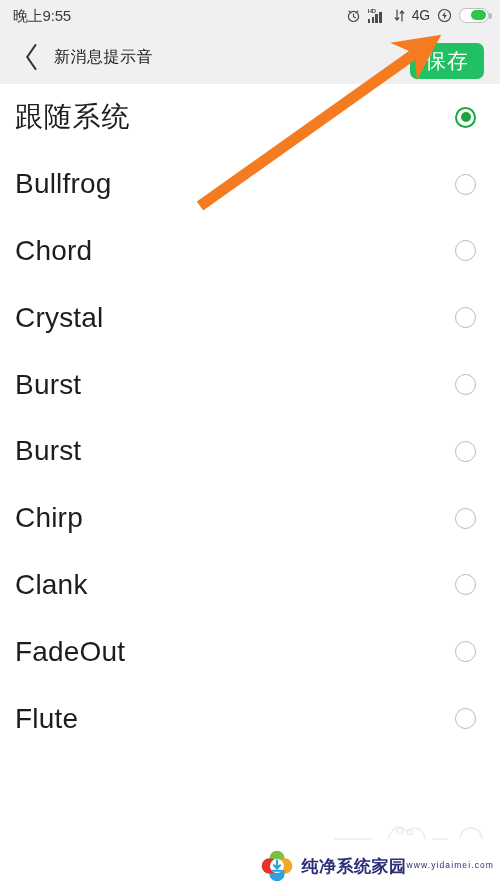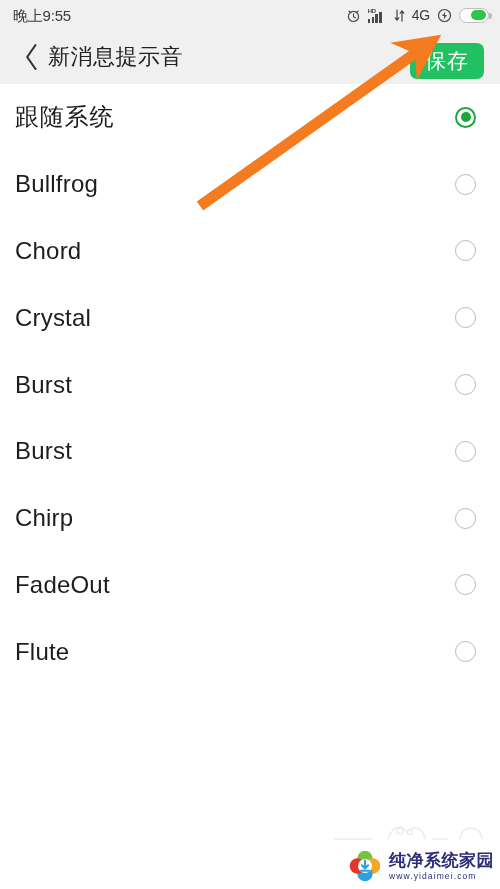--- a/index.html
+++ b/index.html
@@ -71,21 +71,22 @@
     background:#f0f0f0;
     display:flex; align-items:center;
     padding:0 16px 0 14px;
   }
   #back-btn {
     width:34px; height:40px;
     display:flex; align-items:center; justify-content:center;
     cursor:pointer; flex:0 0 auto;
   }
   #title {
-    font-size:22px; color:#222222;
+    font-size:16px; color:#222222;
+    margin-left:6px;
     letter-spacing:0.5px;
     white-space:nowrap;
   }
   #save-btn {
     margin-left:auto;
     background:#21c063;
     color:#ffffff;
     font-size:21px;
     border:none;
     border-radius:7px;
@@ -105,21 +106,21 @@
     overflow:hidden;
   }
   .row {
     position:relative;
     height:66.8px;
     display:flex; align-items:center;
     padding:0 24px 0 15px;
     cursor:pointer;
   }
   .row-label {
-    font-size:24px;
+    font-size:28px;
     color:#1d1d1d;
     letter-spacing:0.2px;
     white-space:nowrap;
   }
   .row-label.cjk { letter-spacing:0.8px; }
   .radio {
     margin-left:auto;
     width:21px; height:21px;
     border-radius:50%;
     border:1.6px solid #b9b9b9;
@@ -149,21 +150,21 @@
   }
 
   
   #watermark {
     position:absolute;
     right:6px; bottom:6px;
     display:flex; align-items:center; gap:7px;
     pointer-events:none;
   }
   #wm-logo { width:34px; height:34px; flex:0 0 auto; }
-  #wm-text { display:flex; flex-direction:column; line-height:1; }
+  #wm-text { display:flex; flex-direction:row; line-height:1; }
   #wm-title {
     font-size:17px; font-weight:bold; color:#2c2c78;
     letter-spacing:0.5px;
   }
   #wm-url {
     font-size:8.5px; font-weight:normal; color:#2c2c78;
     letter-spacing:1.1px; margin-top:3px;
   }
   #wm-ghost {
     position:absolute;
@@ -247,20 +248,24 @@
       <div class="row">
         <span class="row-label">Burst</span>
         <span class="radio"></span>
       </div>
       <div class="row">
         <span class="row-label">Burst</span>
         <span class="radio"></span>
       </div>
       <div class="row">
         <span class="row-label">Chirp</span>
+        <span class="radio"></span>
+      </div>
+      <div class="row">
+        <span class="row-label">Clank</span>
         <span class="radio"></span>
       </div>
       <div class="row">
         <span class="row-label">FadeOut</span>
         <span class="radio"></span>
       </div>
       <div class="row">
         <span class="row-label">Flute</span>
         <span class="radio"></span>
       </div>

